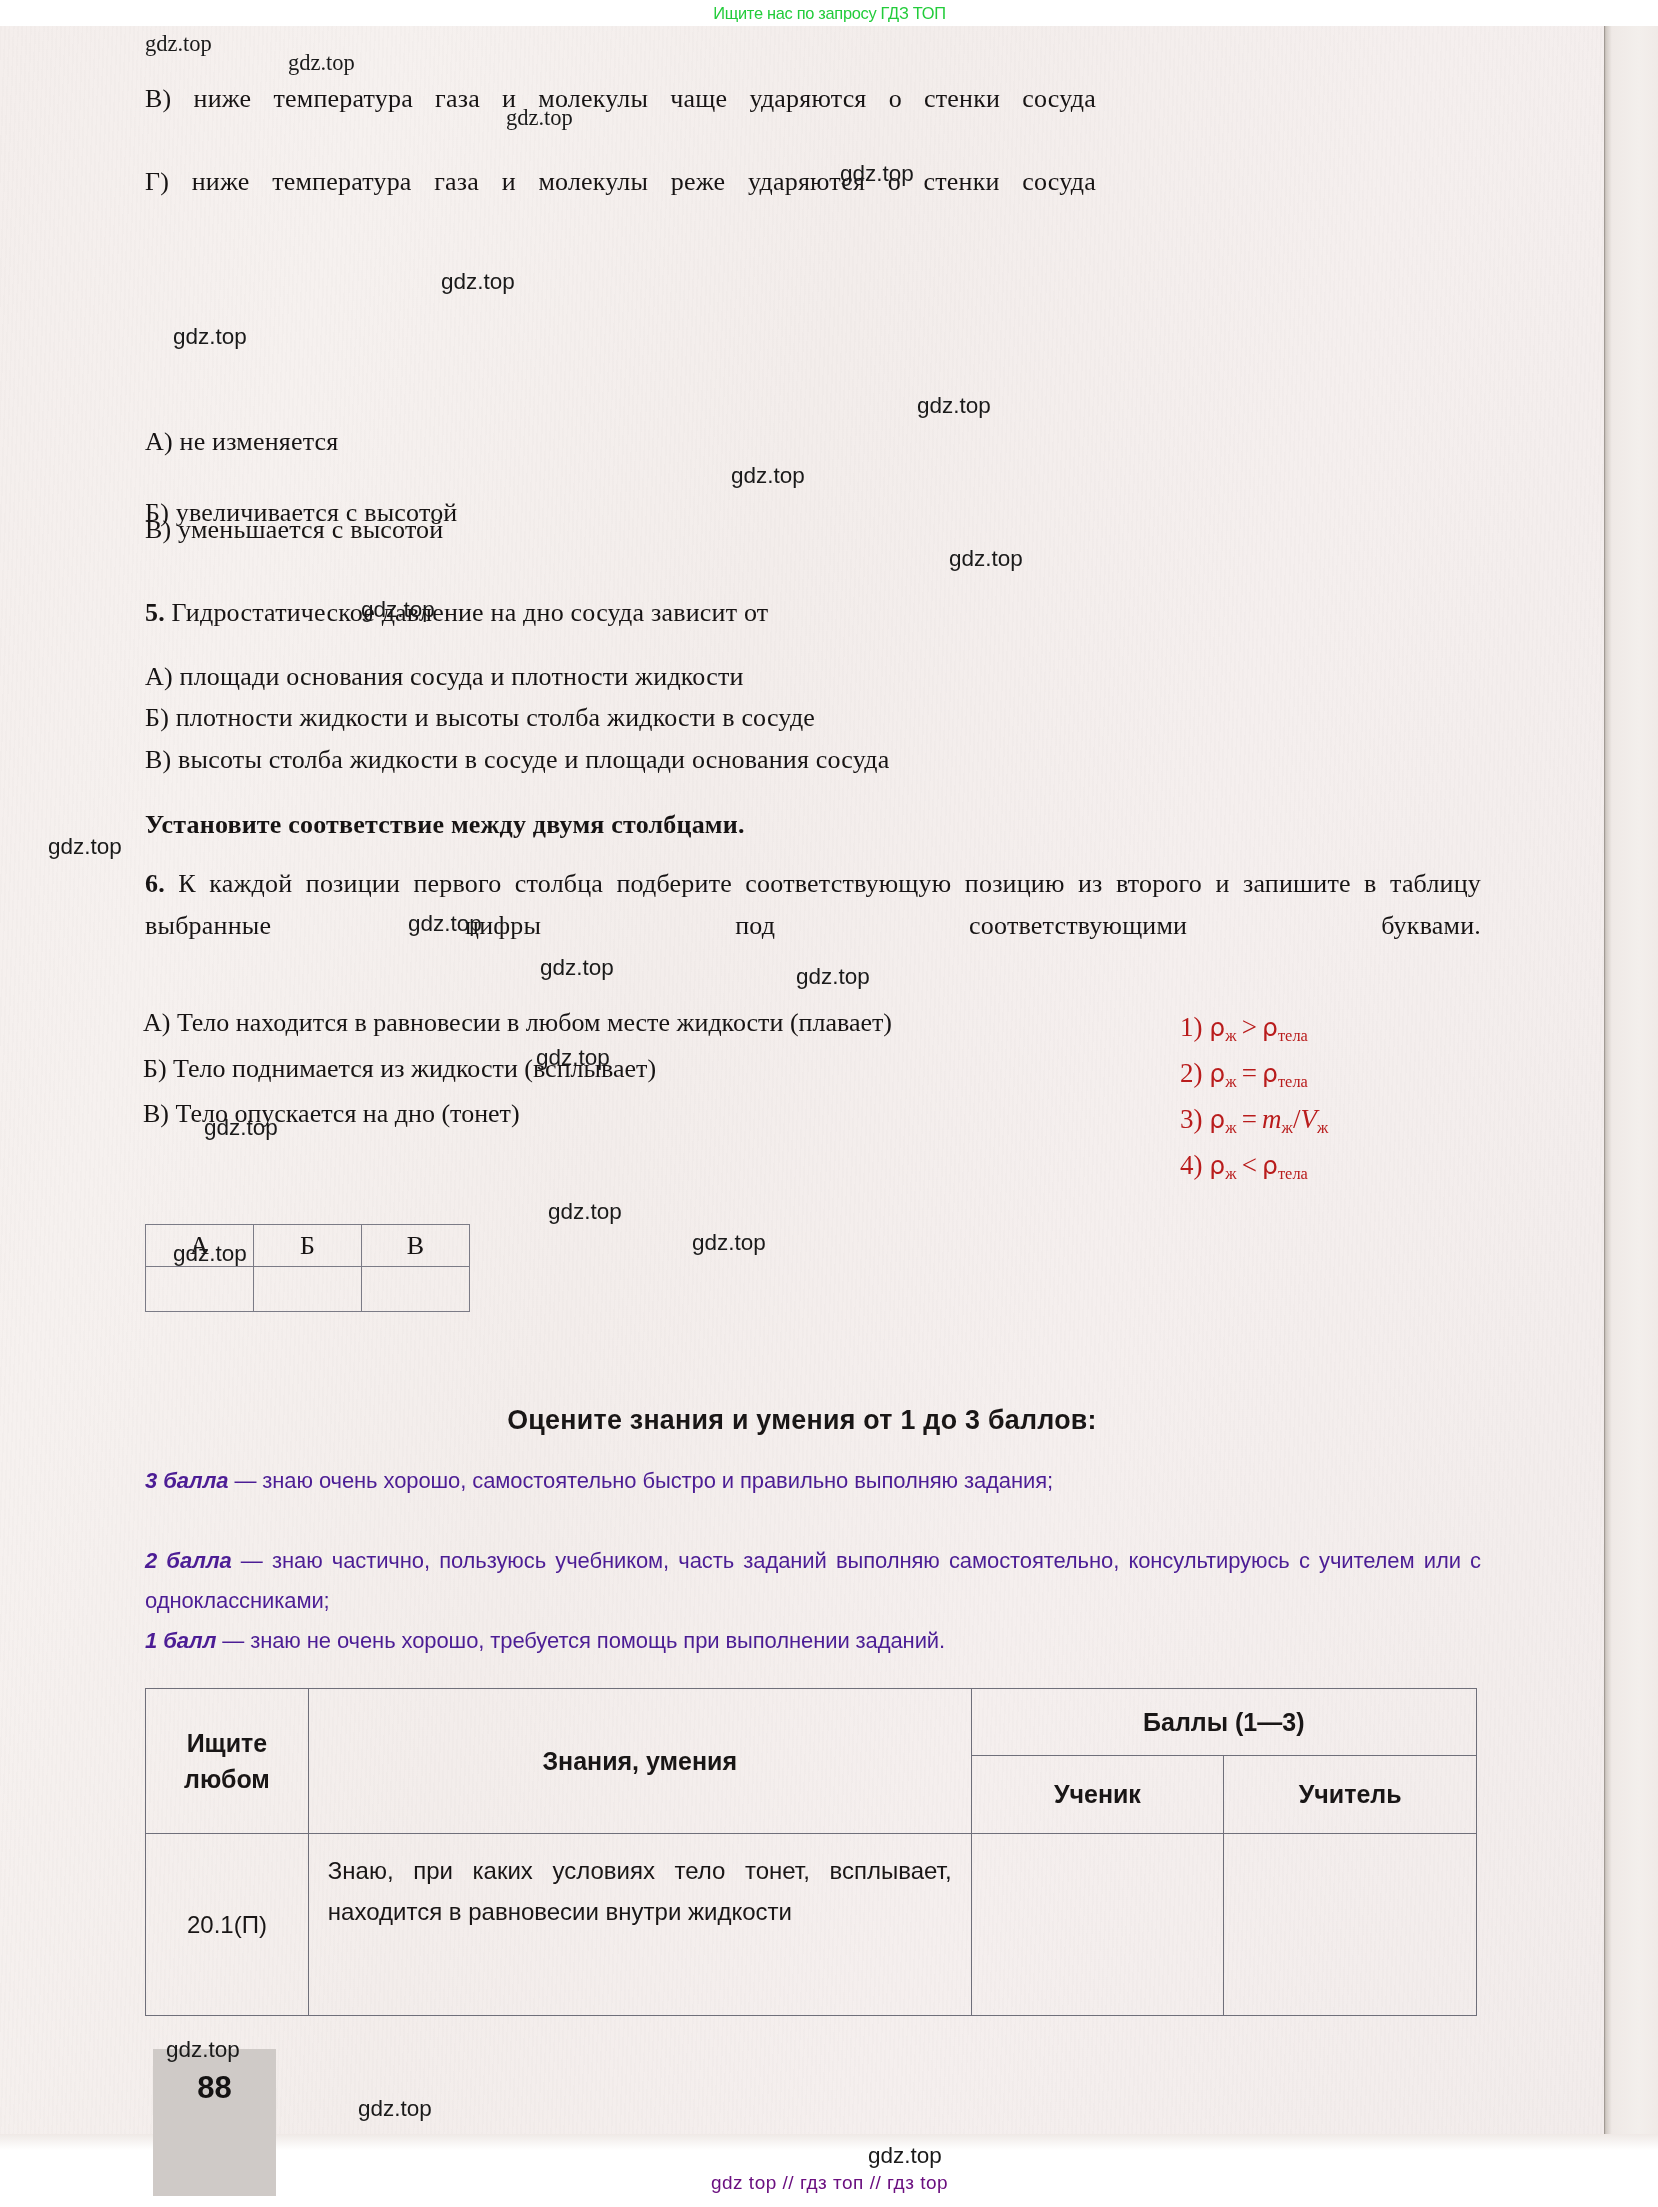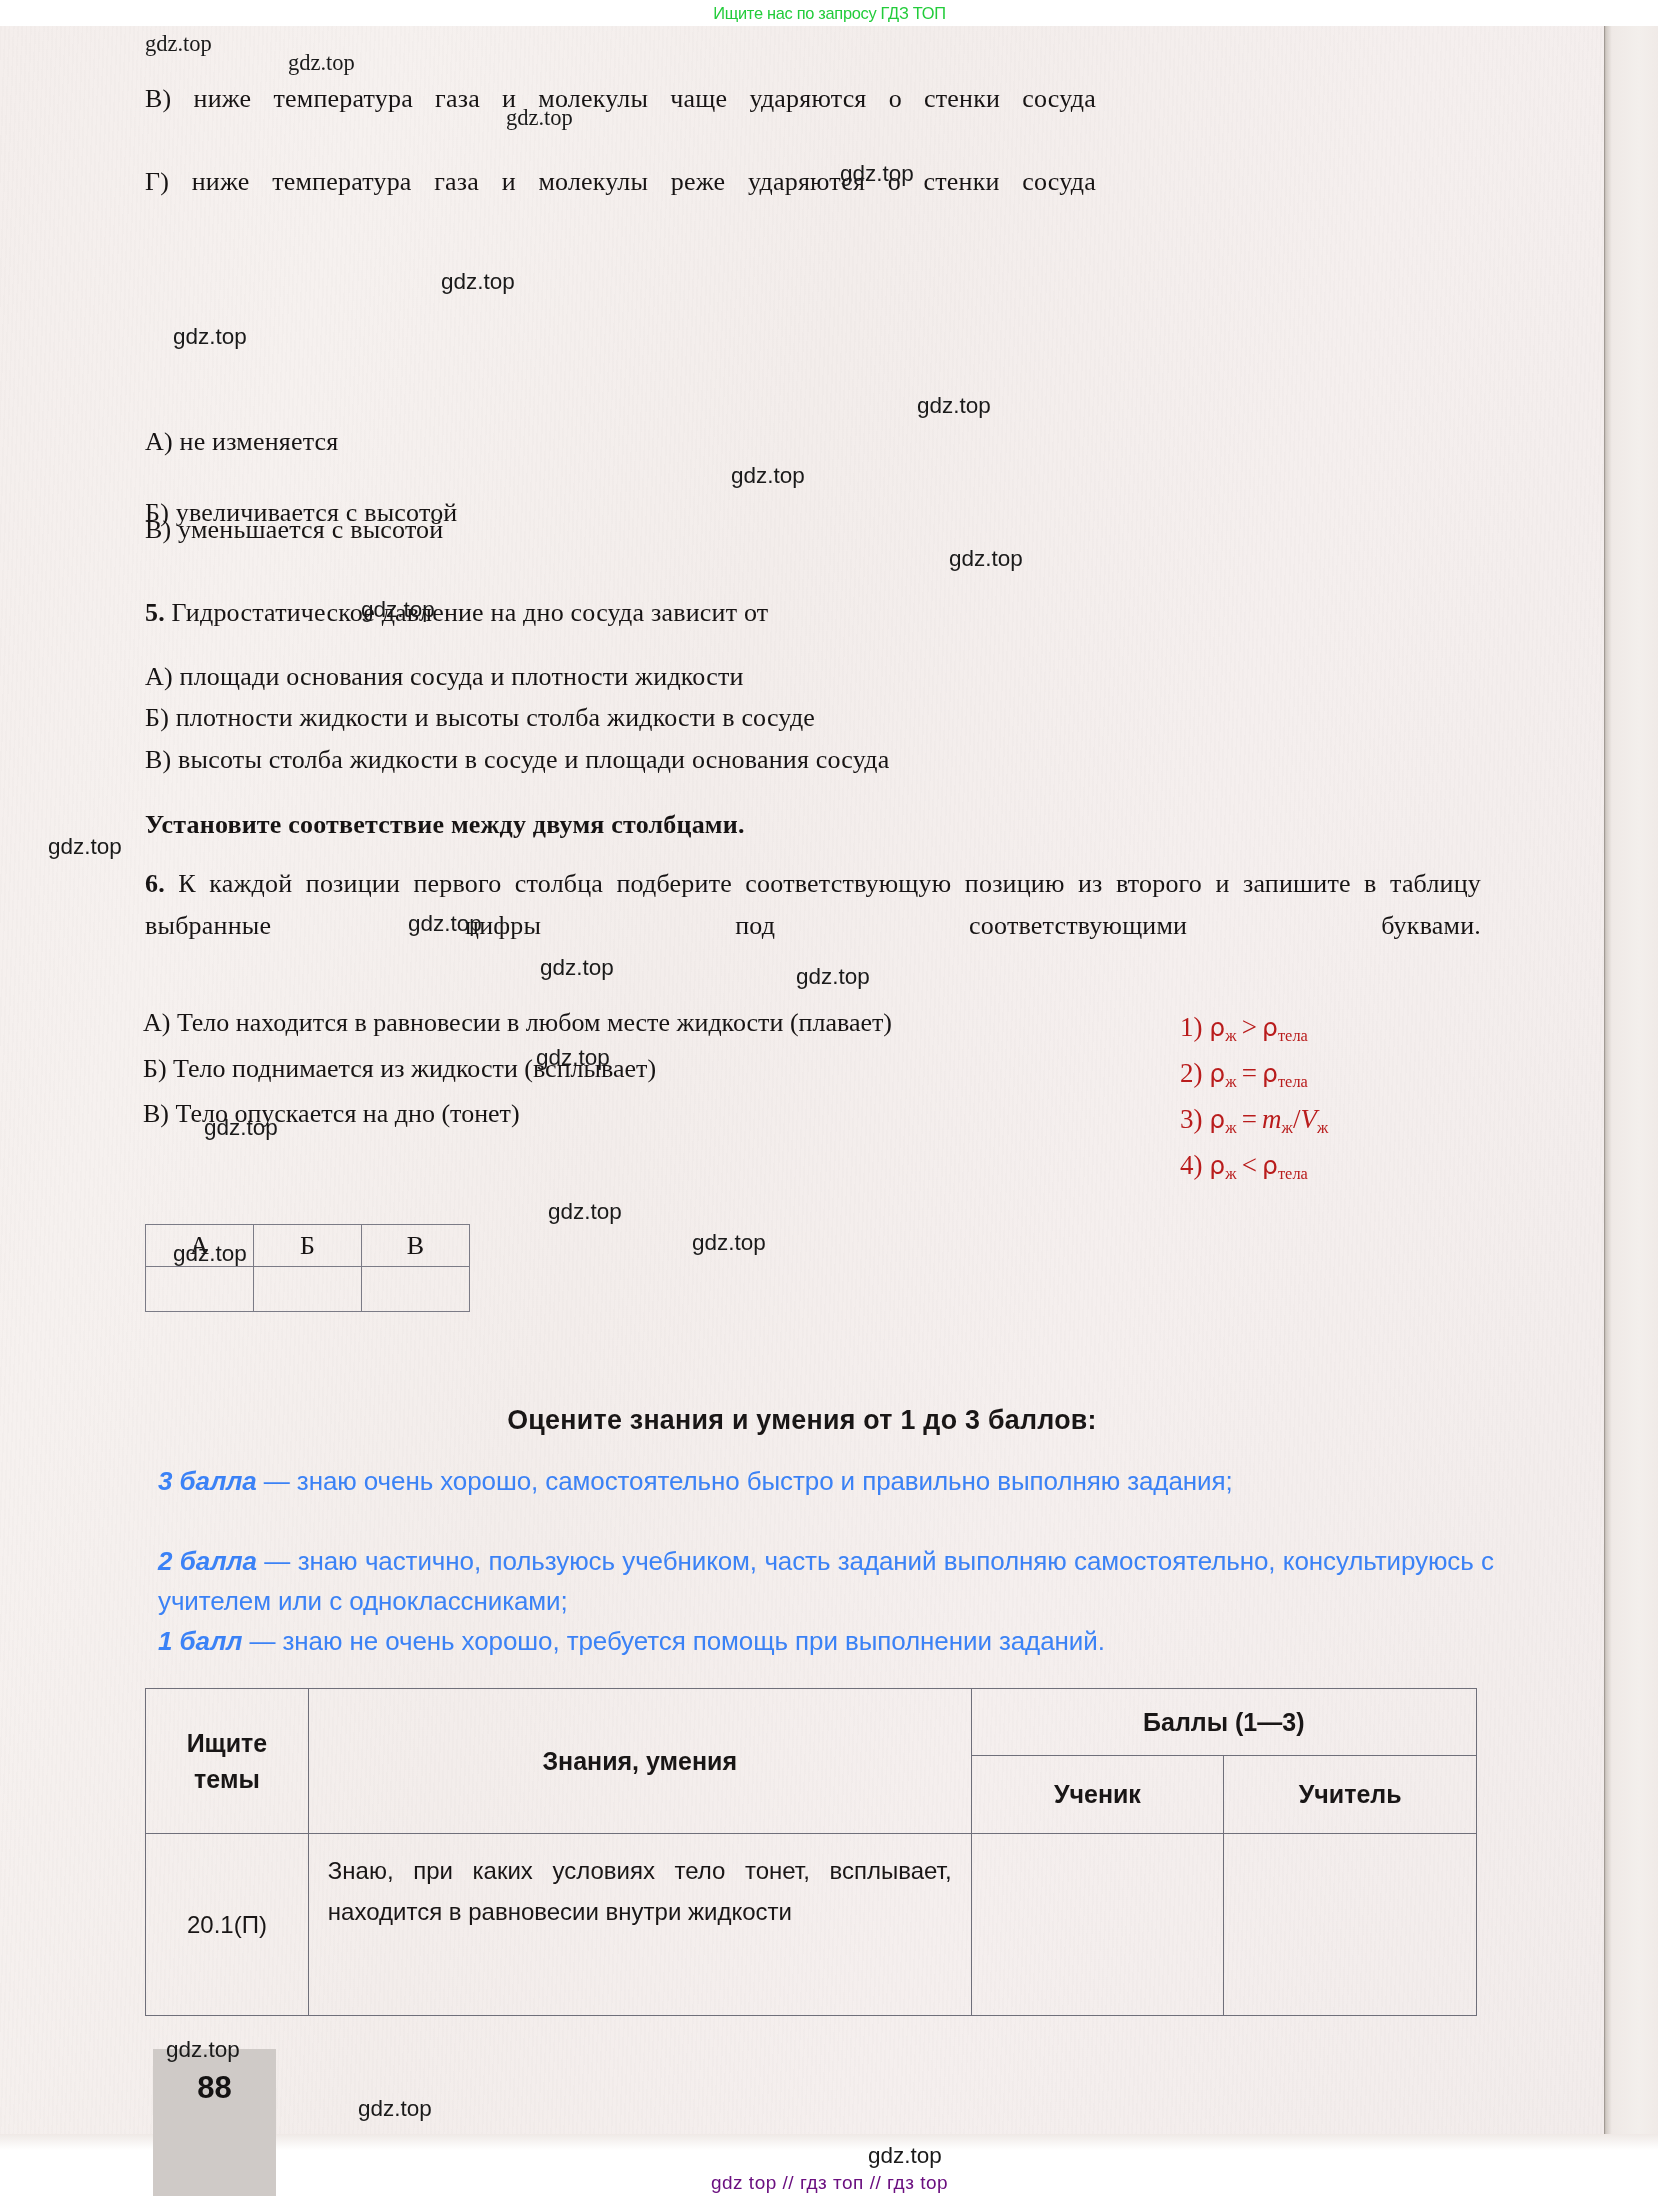--- a/index.html
+++ b/index.html
@@ -110,26 +110,25 @@
     font-family: "Liberation Sans", sans-serif;
     font-weight: bold;
     font-size: 28.5px;
     letter-spacing: 0.3px;
     color: #191616;
     transform: scaleX(0.94);
   }
   .score-para {
     position: absolute;
     font-family: "Liberation Sans", sans-serif;
-    font-size: 26px;
+    font-size: 22px;
     line-height: 40px;
-    color: #3b82f6;
+    color: #4c1d95;
     text-align: justify;
     letter-spacing: -0.1px;
-    margin-left: 13px;
   }
   .score-para .lead { font-weight: bold; font-style: italic; }
 
   
   #assess-table {
     position: absolute; left: 145px; top: 1662px;
     width: 1332px;
     border-collapse: collapse;
     font-family: "Liberation Sans", sans-serif;
     color: #191616;
@@ -321,21 +320,21 @@
 
   <div class="score-para" style="left:145px; top:1595px; width:1336px;">
     <span class="lead">1 балл</span><span> — </span><span>знаю не очень хорошо, требуется помощь при выполнении заданий.</span>
   </div>
 
   <table id="assess-table">
     <tbody>
         <tr>
       <th class="col-num th-num" rowspan="2">
         <div>Ищите</div>
-        <div>темы</div>
+        <div>любом</div>
       </th>
       <th class="col-know th-know" rowspan="2">Знания, умения</th>
       <th class="th-scores" colspan="2">Баллы (1—3)</th>
     </tr>
     <tr>
       <th class="col-pupil th-sub">Ученик</th>
       <th class="col-teacher th-sub">Учитель</th>
     </tr>
     <tr>
       <td class="cell-num">20.1(П)</td>

